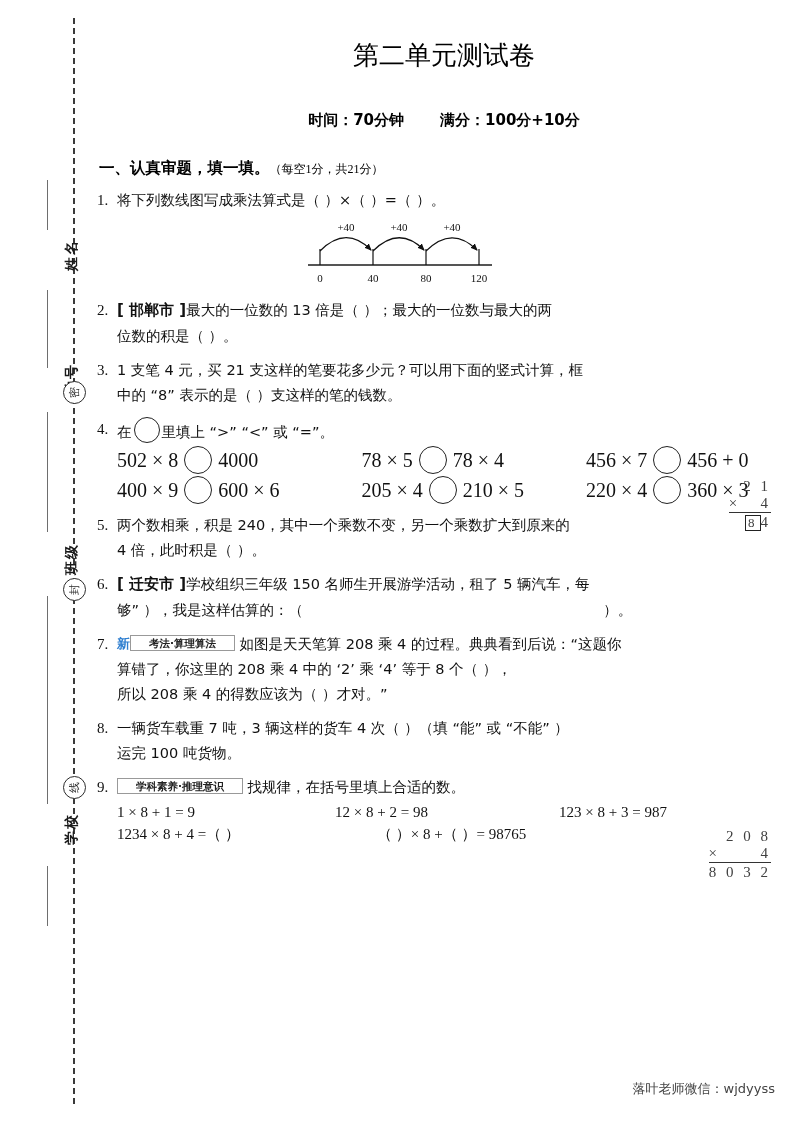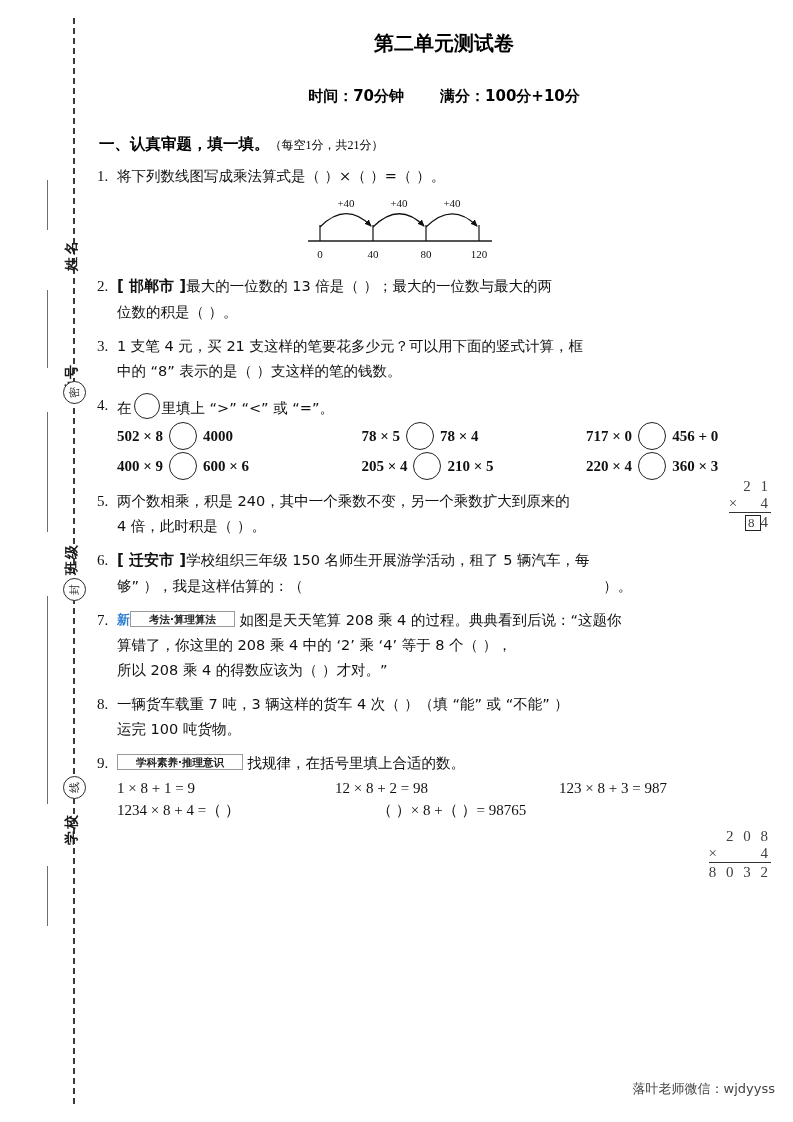--- a/index.html
+++ b/index.html
@@ -93,26 +93,26 @@
     margin: 0;
     padding-top: 55px;
     text-align: center;
     font-family: "DejaVu Sans", sans-serif;
     font-size: 27px;
     font-weight: bold;
     letter-spacing: 0px;
     color: #000;
   }
   .unit-title {
-    margin: 4px;
+    margin: 12px;
     padding-top: 26px;
     text-align: center;
     font-family: "DejaVu Sans", sans-serif;
-    font-size: 20px;
-    font-weight: bold;
+    font-size: 26px;
+    font-weight: normal;
     color: #000;
   }
   .meta-line {
     margin: 0;
     padding-top: 26px;
     text-align: center;
     font-family: "DejaVu Sans", sans-serif;
     font-size: 15px;
     font-weight: bold;
     color: #000;
@@ -189,22 +189,21 @@
     left: 205px;
     top: 0;
     width: 200px;
     height: 72px;
   }
 
   
   .cmp-row {
     display: flex;
     padding: 2px 0 0 22px;
-    font-size: 15px;
-    font-weight: bold;
+    font-size: 20px;
   }
   .cmp-cell {
     display: flex;
     align-items: center;
     white-space: nowrap;
   }
   .cmp-cell.c-a { width: 248px; }
   .cmp-cell.c-b { width: 228px; }
   .cmp-cell.c-c { width: 210px; }
   .circ {
@@ -352,21 +351,21 @@
       <span>502 × 8</span>
       <span class="circ"></span>
       <span>4000</span>
     </div>
     <div class="cmp-cell c-b">
       <span>78 × 5</span>
       <span class="circ"></span>
       <span>78 × 4</span>
     </div>
     <div class="cmp-cell c-c">
-      <span>717 × 0</span>
+      <span>456 × 7</span>
       <span class="circ"></span>
       <span>456 + 0</span>
     </div>
   </div>
 
   <div class="cmp-row">
     <div class="cmp-cell c-a">
       <span>400 × 9</span>
       <span class="circ"></span>
       <span>600 × 6</span>

